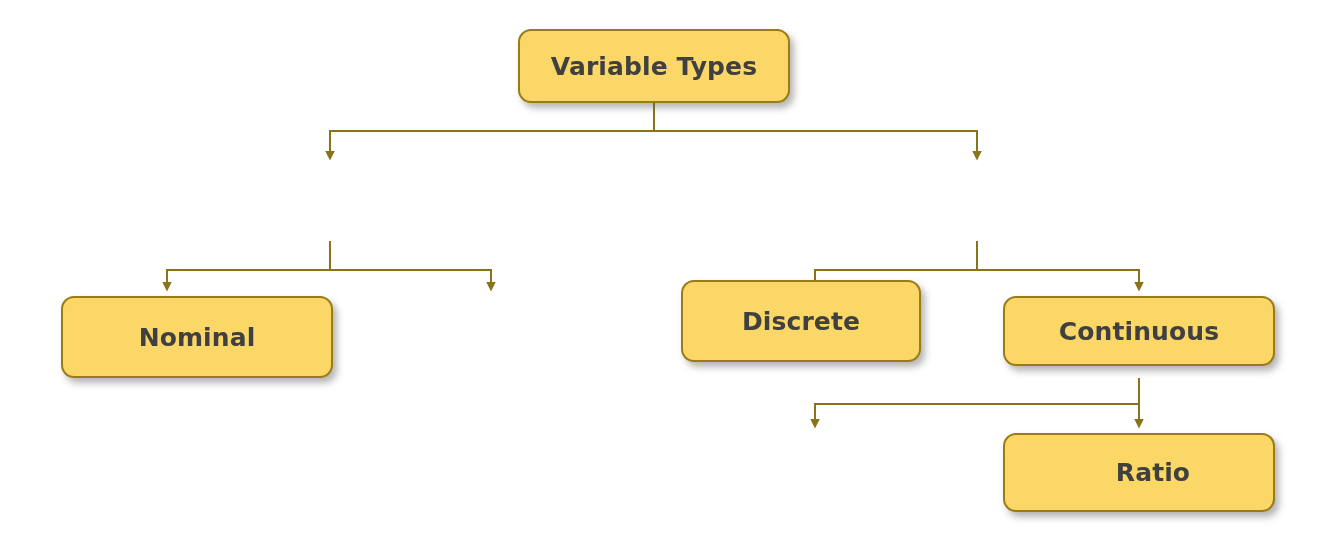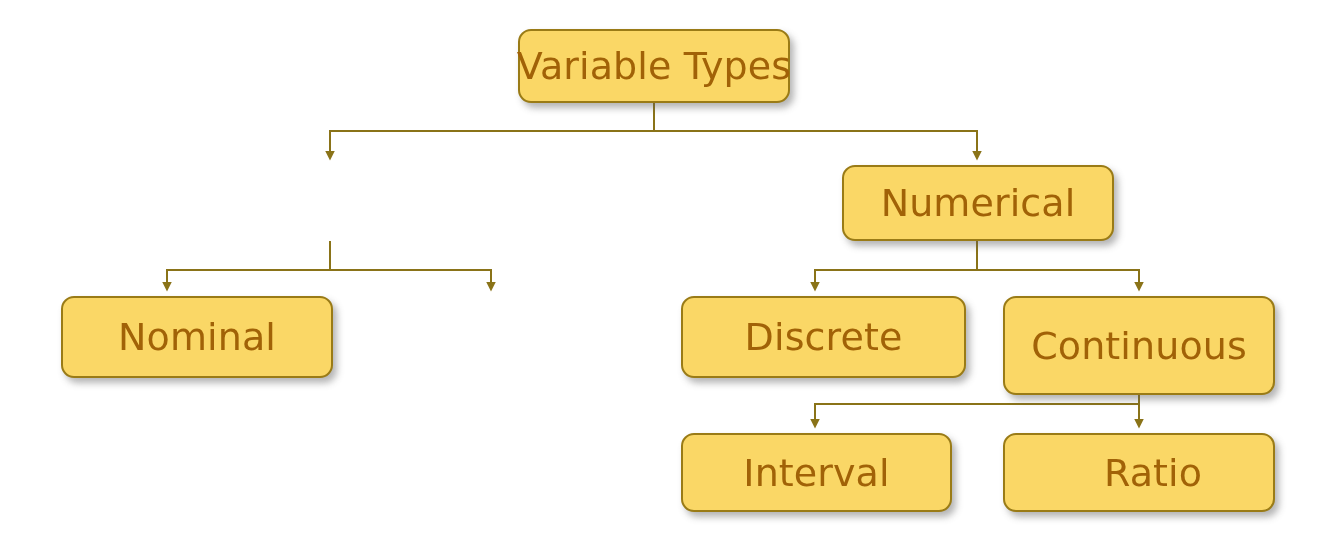--- a/index.html
+++ b/index.html
@@ -31,23 +31,23 @@
     background: #fad766;
     border: 2px solid #9a7b16;
     border-radius: 13px;
     box-shadow: 4px 5px 7px rgba(90, 90, 90, 0.45);
     display: flex;
     align-items: center;
     justify-content: center;
     z-index: 2;
   }
   .node-label {
-    color: #a16207;
-    font-size: 38px;
-    font-weight: 400;
+    color: #404040;
+    font-size: 25px;
+    font-weight: 700;
     line-height: 1;
     letter-spacing: 0.1px;
     white-space: nowrap;
     text-align: center;
   }
 </style>
 </head>
 <body>
 
 <div id="diagram-root">
@@ -86,38 +86,32 @@
     <g>
       <path d="M 1139 404 L 1139 420" fill="none" stroke="#8a7318" stroke-width="2" marker-end="url(#arrowhead)"></path>
     </g>
   </svg>
 
   <div class="node" style="left: 518px; top: 29px; width: 272px; height: 74px;">
     <span class="node-label">Variable Types</span>
   </div>
 
 
-  <div class="node" style="left: 842px; top: 165px; width: 272px; height: 76px;">
-    <span class="node-label">Numerical</span>
-  </div>
 
   <div class="node" style="left: 31px; top: 296px; width: 272px; height: 82px; margin-left: 30px;">
     <span class="node-label">Nominal</span>
   </div>
 
 
-  <div class="node" style="left: 681px; top: 296px; width: 285px; height: 82px;">
+  <div class="node" style="left: 681px; top: 280px; width: 240px; height: 82px;">
     <span class="node-label">Discrete</span>
   </div>
 
-  <div class="node" style="left: 1003px; top: 296px; width: 272px; height: 99px;">
+  <div class="node" style="left: 1003px; top: 296px; width: 272px; height: 70px;">
     <span class="node-label">Continuous</span>
   </div>
 
-  <div class="node" style="left: 681px; top: 433px; width: 271px; height: 79px;">
-    <span class="node-label">Interval</span>
-  </div>
 
   <div class="node" style="left: 1003px; top: 433px; width: 272px; height: 79px; padding-left: 28px;">
     <span class="node-label">Ratio</span>
   </div>
 
 </div>
 
 </body></html>

